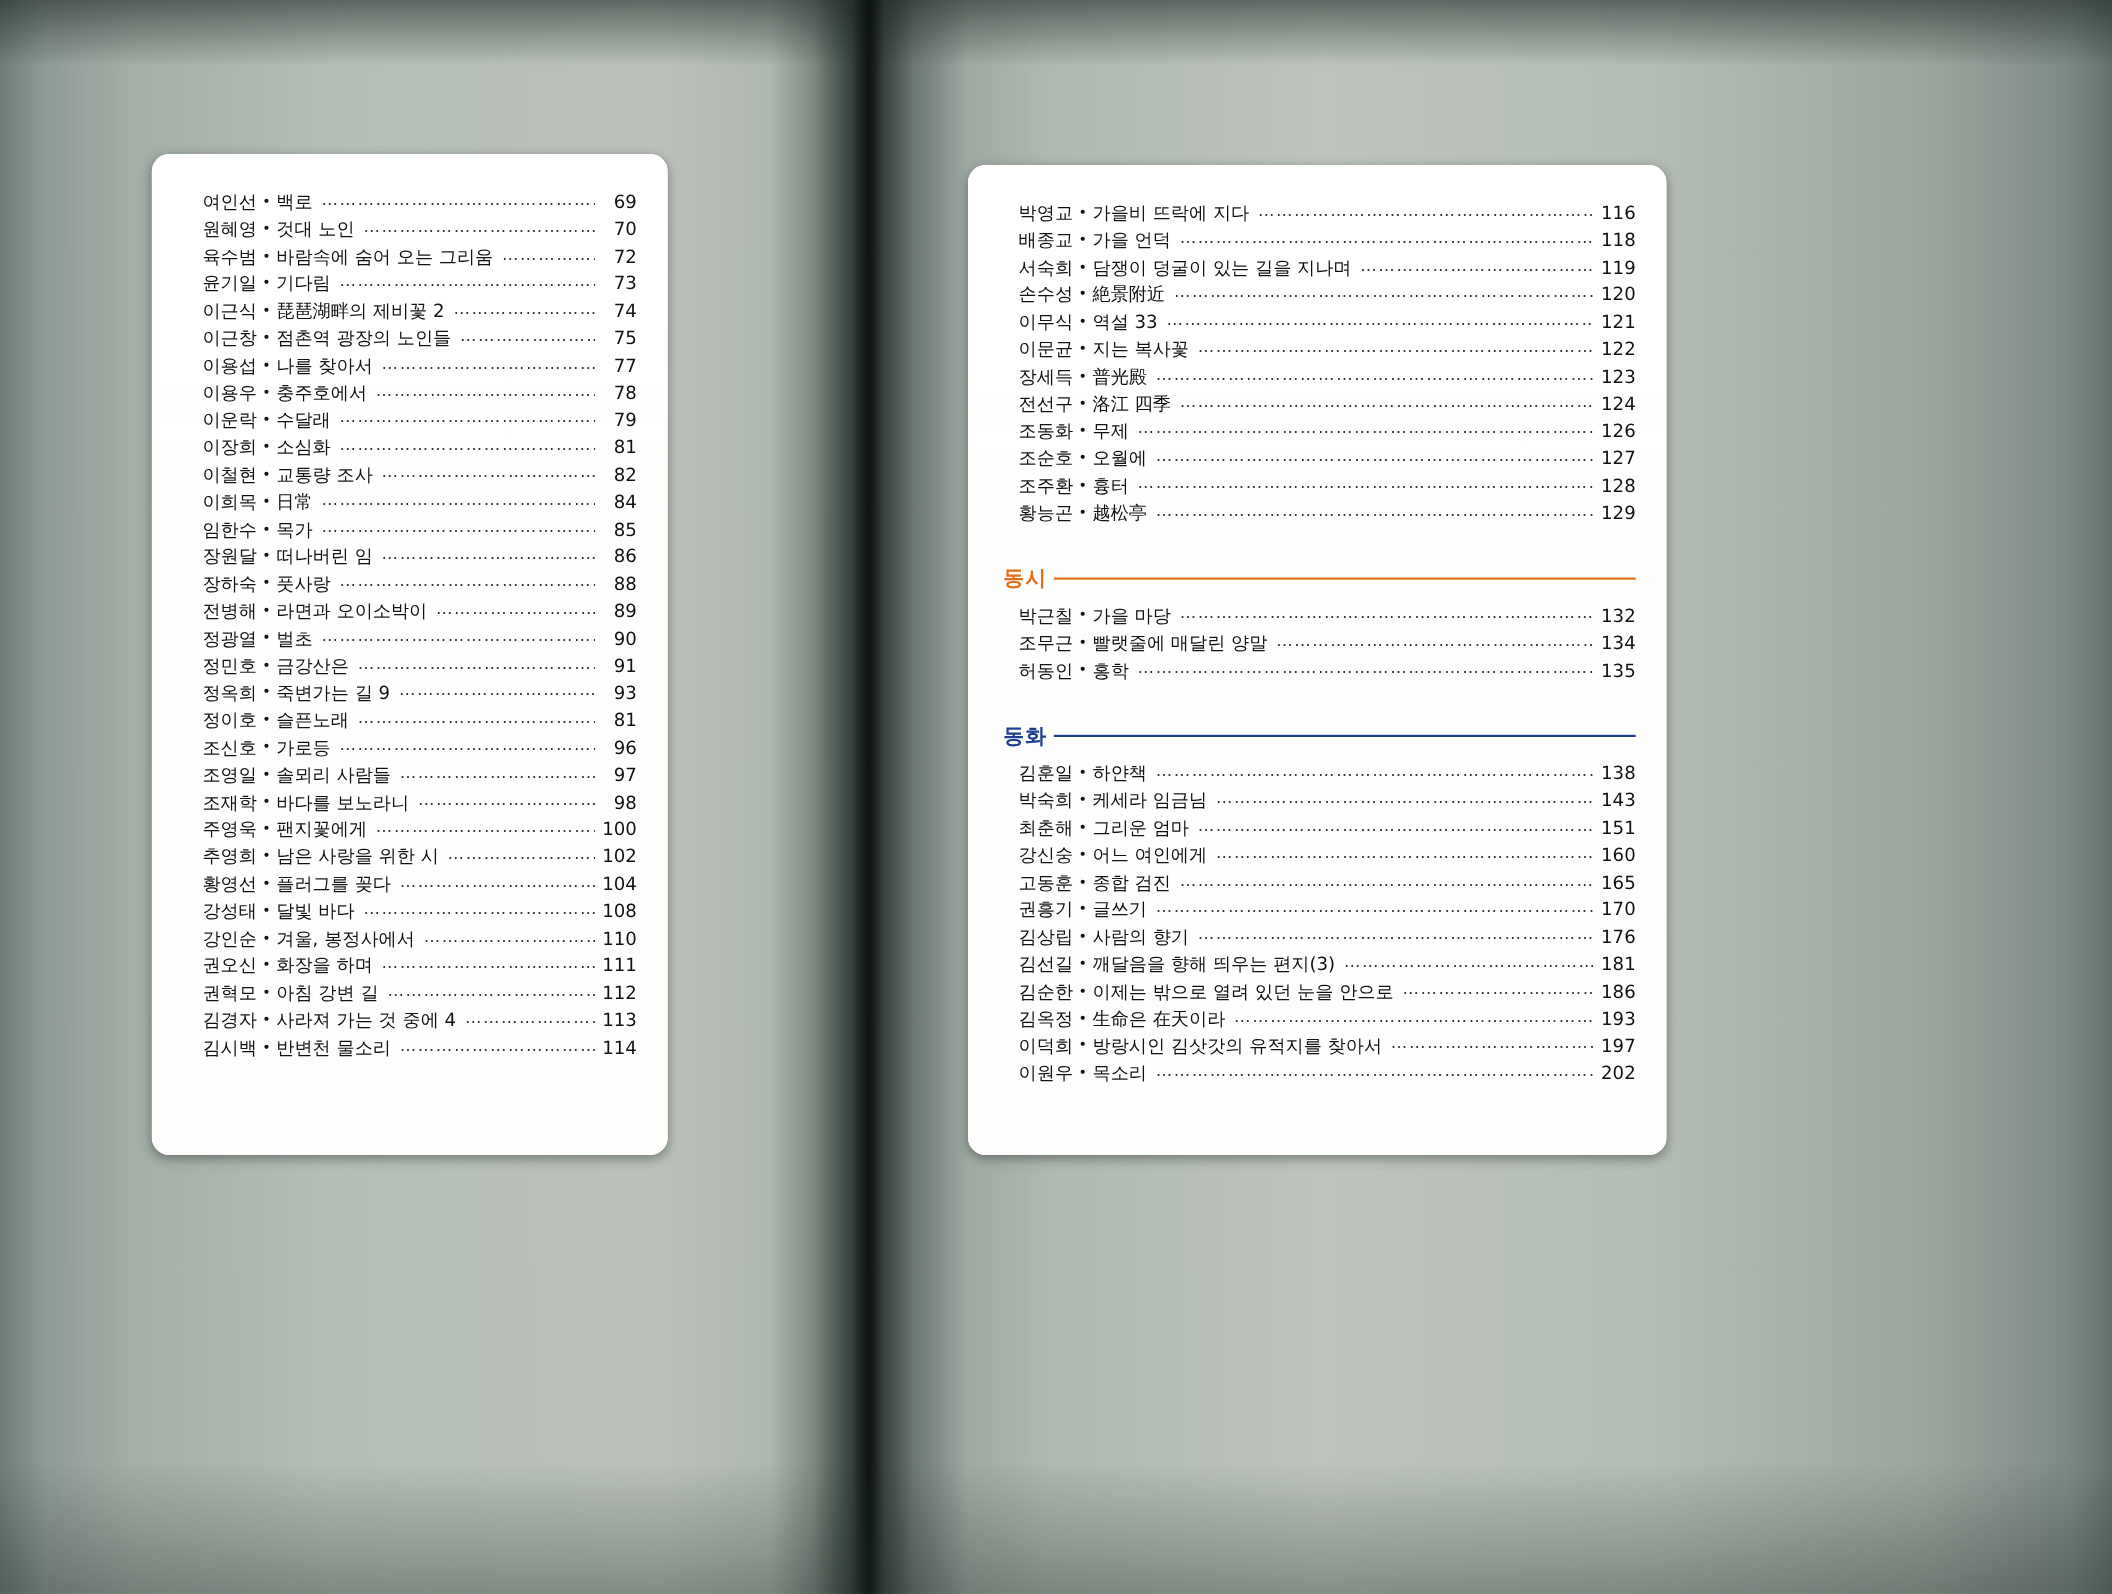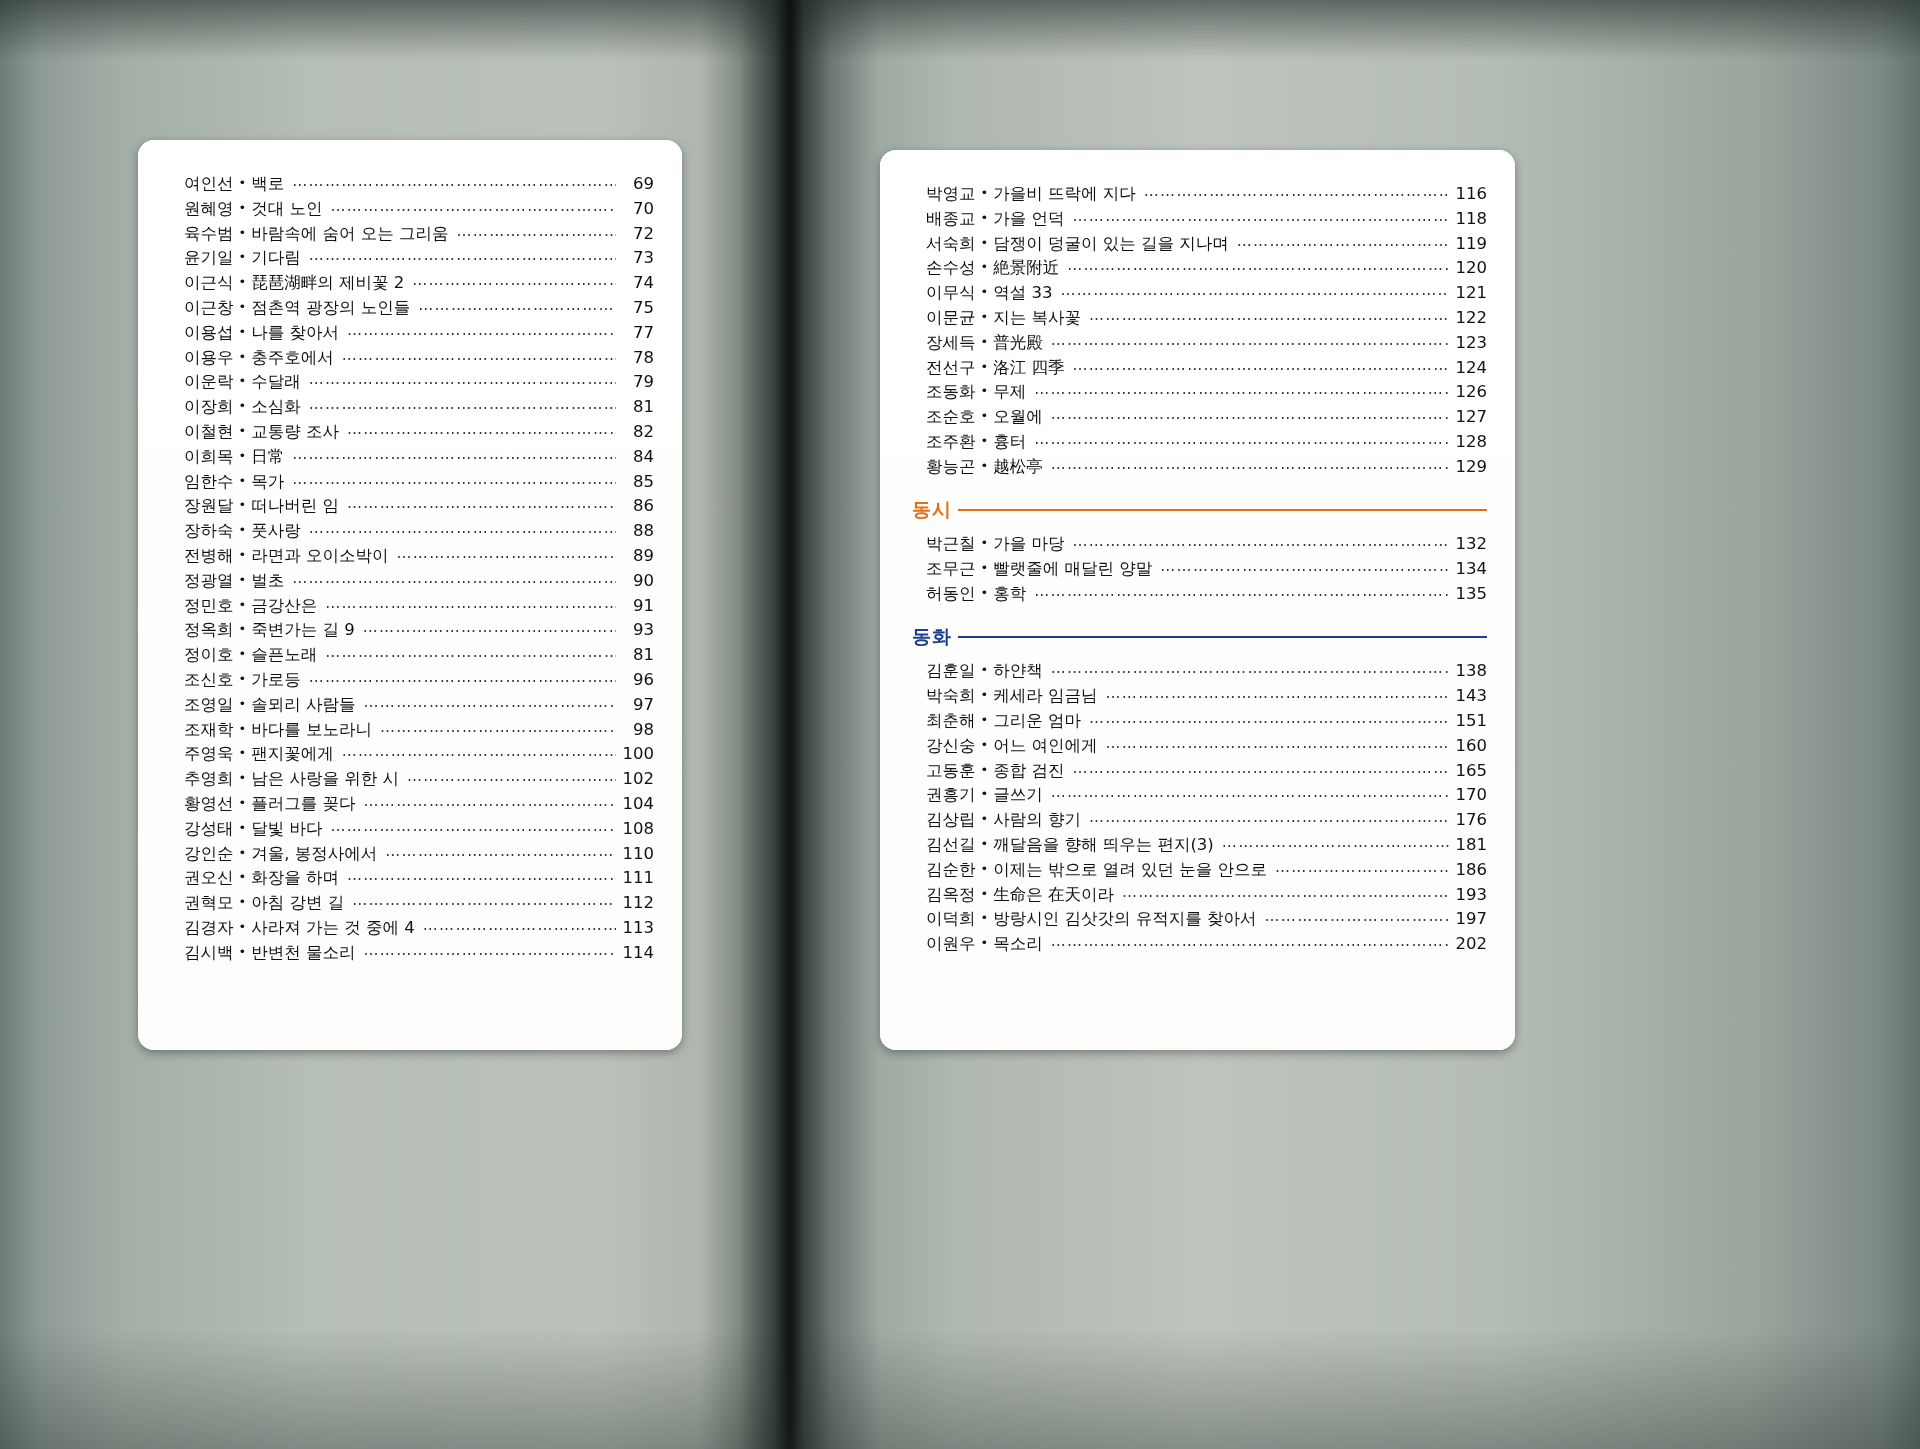--- a/index.html
+++ b/index.html
@@ -54,21 +54,21 @@
   .page {
     position: absolute;
     background: #ffffff;
     border-radius: 16px;
     box-shadow: 0 3px 10px rgba(0,0,0,0.35);
     overflow: hidden;
   }
   #page-left {
     left: 138px;
     top: 140px;
-    width: 544px;
+    width: 469px;
     height: 910px;
   }
   #page-right {
     left: 880px;
     top: 150px;
     width: 635px;
     height: 900px;
   }
   .page-inner {
     padding: 36px 28px 20px 32px;
@@ -115,21 +115,21 @@
     min-width: 34px;
   }
 
   
   .section-list {
     padding-left: 14px;
   }
 
   
   .section-head {
-    margin: 22px 0 13px 0;
+    margin: 38px 0 13px 0;
     display: flex;
     align-items: center;
   }
   .section-head .label {
     font-size: 19px;
     font-weight: bold;
     letter-spacing: 1px;
     padding-right: 6px;
   }
   .section-head .rule {

